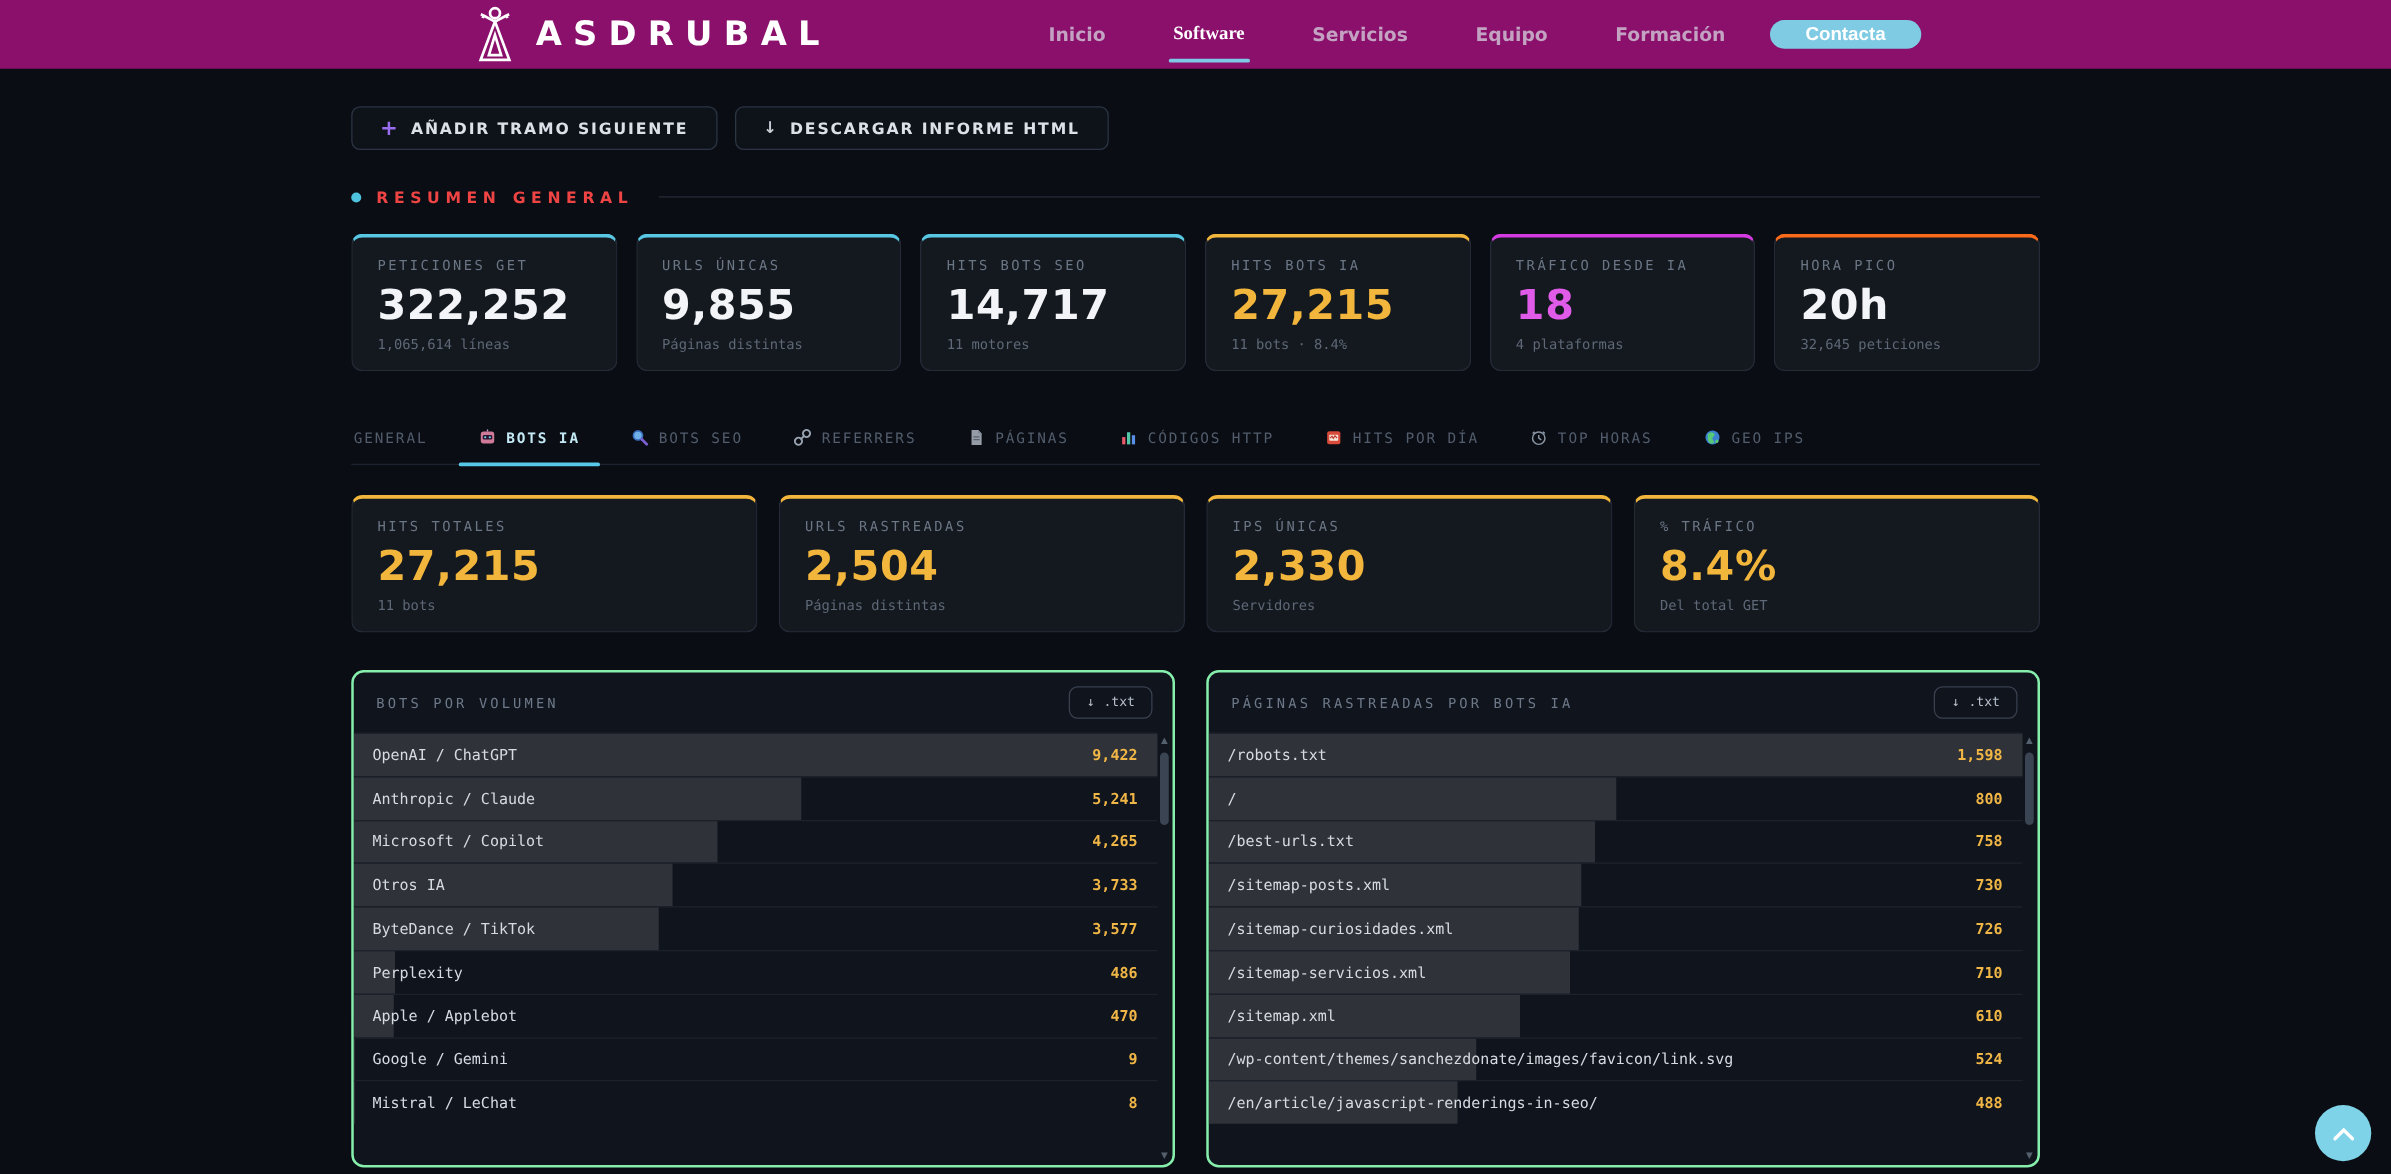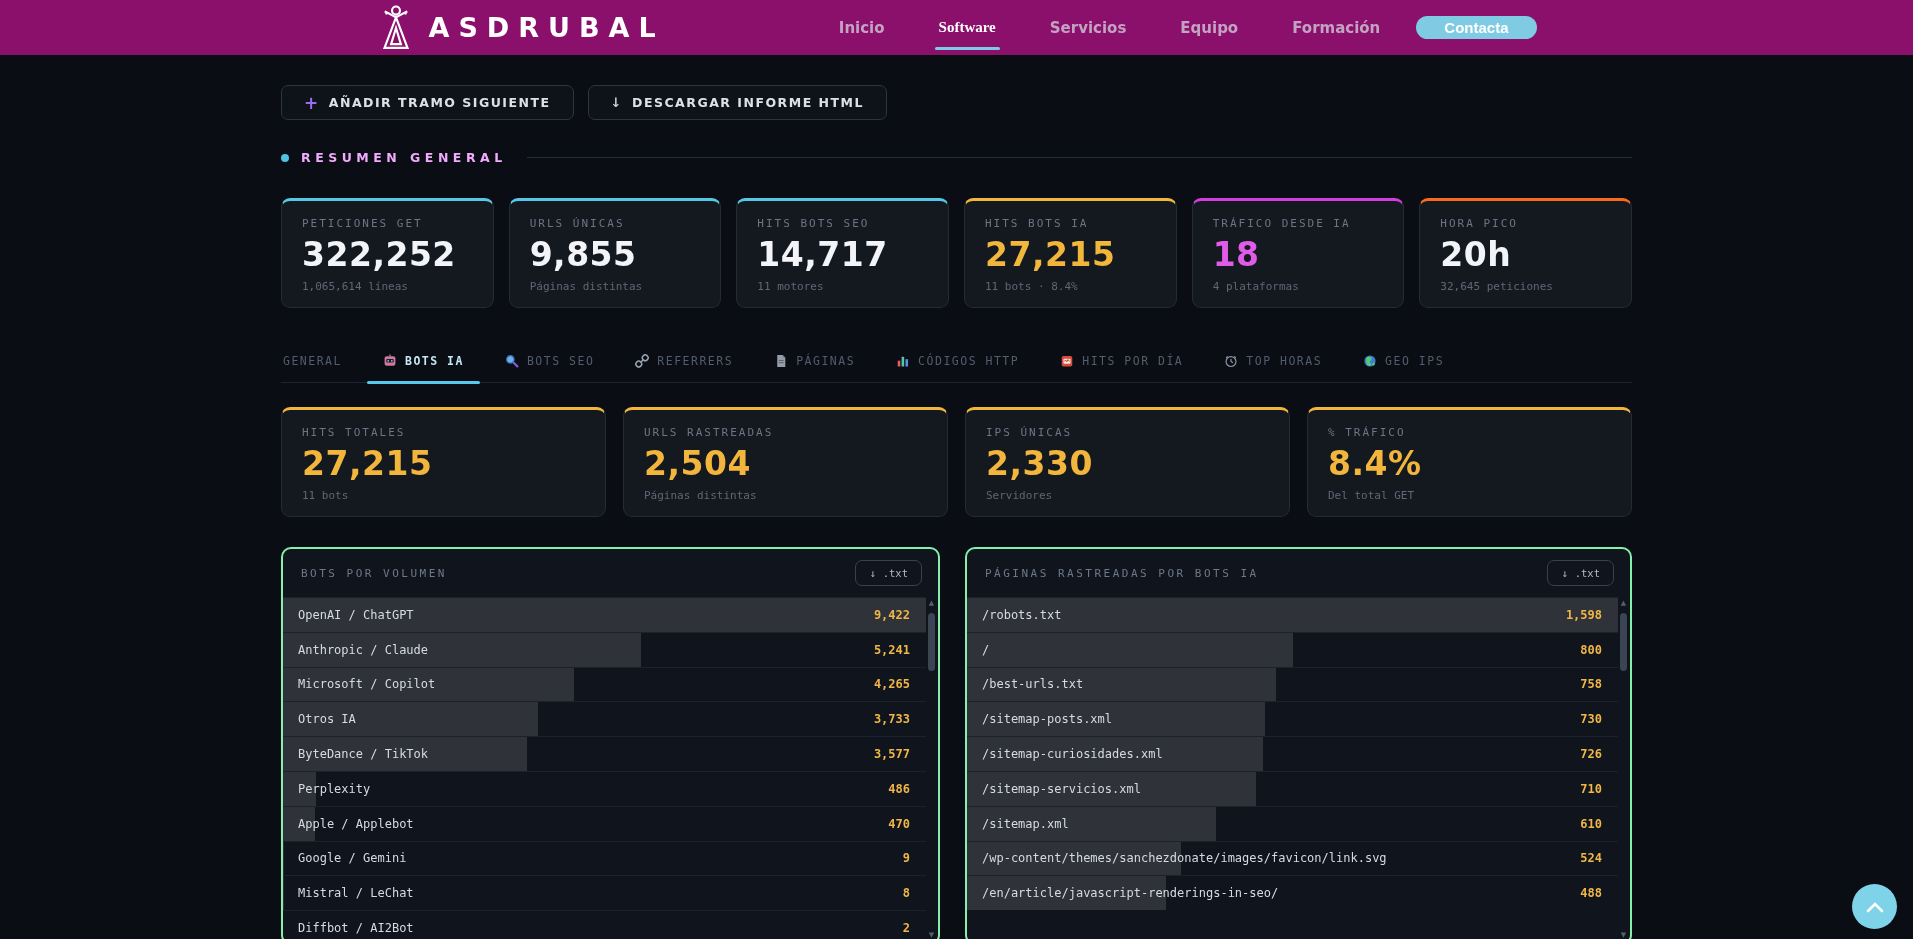--- a/index.html
+++ b/index.html
@@ -28,24 +28,24 @@
     height:35px; display:inline-flex; align-items:center; gap:9px; padding:0 22px;
     background:#0e1219; border:1px solid #2d3544; border-radius:7px;
     color:#dce1e9; font-size:12.5px; font-weight:bold; letter-spacing:1.5px; cursor:pointer;
     font-family:"DejaVu Sans", sans-serif;
   }
   .tool-btn .plus { color:#9a6cf0; font-size:17px; font-weight:bold; }
   .tool-btn .arrow { color:#c7ccd5; font-size:13px; }
 
   .section-row { margin-top:30px; display:flex; align-items:center; gap:12px; }
   .section-dot { width:8px; height:8px; border-radius:50%; background:#4ec3e0; }
-  .section-title { color:#f0abfc; font-size:12.5px; letter-spacing:4.5px; font-weight:bold;text-align:right; }
+  .section-title { color:#ef4444; font-size:12.5px; letter-spacing:4.5px; font-weight:bold;text-align:right; }
   .section-line { flex:1; height:1px; background:#242c3a; margin-left:8px; }
 
-  .cards-6 { margin-top:33px; display:grid; grid-template-columns:repeat(6,1fr); gap:15px; }
+  .cards-6 { margin-top:22px; display:grid; grid-template-columns:repeat(6,1fr); gap:15px; }
   .cards-4 { margin-top:24px; display:grid; grid-template-columns:repeat(4,1fr); gap:17px; }
   .stat-card {
     height:110px; background:#14181f; border:1px solid #242b37; border-radius:9px;
     border-top:3px solid #58c7e3; padding:16px 20px 0 20px;
   }
   .stat-label { font-family:"DejaVu Sans Mono", monospace; font-size:11px; letter-spacing:2px; color:#6b7685; }
   .stat-value { font-size:33px; font-weight:bold; color:#f2f4f7; margin-top:5px; letter-spacing:0.5px; }
   .stat-sub { font-family:"DejaVu Sans Mono", monospace; font-size:11px; color:#5e6876; margin-top:6px; }
 
   
@@ -324,25 +324,20 @@
           <div class="t-row">
             <div class="t-bar" style="width: 0.1%;"></div>
             <span class="t-name">Google / Gemini</span>
             <span class="t-val">9</span>
           </div>
           <div class="t-row">
             <div class="t-bar" style="width: 0.1%;"></div>
             <span class="t-name">Mistral / LeChat</span>
             <span class="t-val">8</span>
           </div>
-          <div class="t-row">
-            <div class="t-bar" style="width: 0%;"></div>
-            <span class="t-name">Diffbot / AI2Bot</span>
-            <span class="t-val">2</span>
-          </div>
         </div>
       <div class="v-scrollbar">
         <span class="v-arrow up">▲</span>
         <span class="v-thumb"></span>
         <span class="v-arrow down">▼</span>
       </div>
     </div>
 
     <div class="panel">
       <div class="panel-header">

